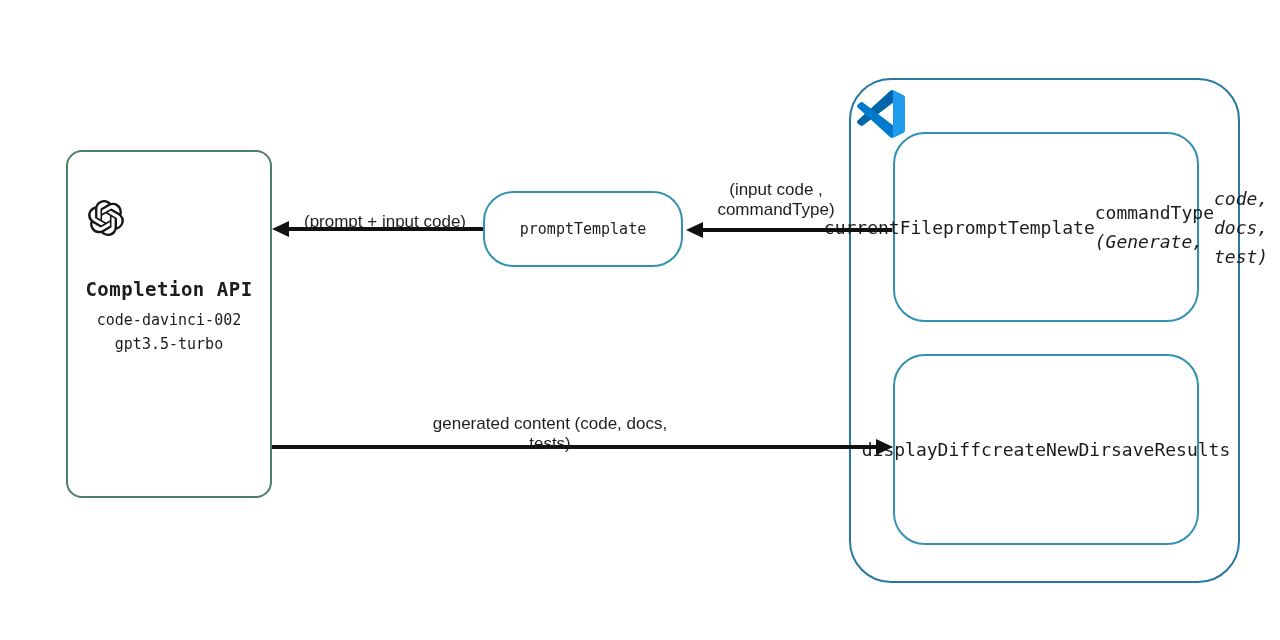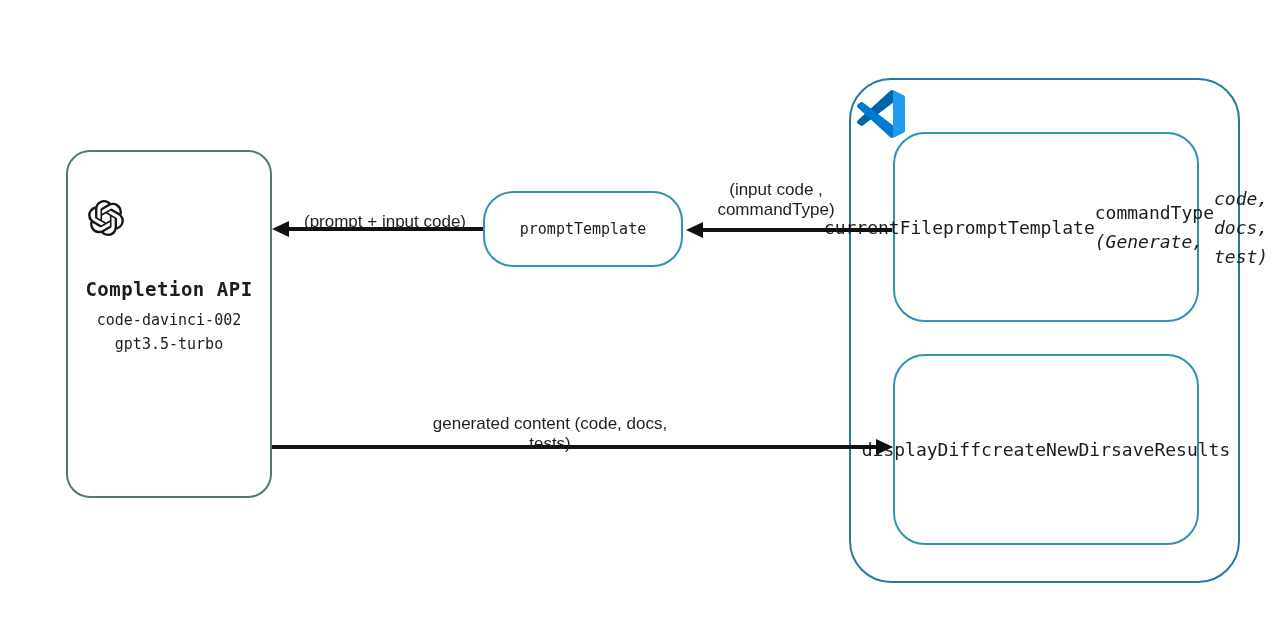--- a/index.html
+++ b/index.html
@@ -4,21 +4,21 @@
 <style>
   * { margin:0; padding:0; box-sizing:border-box; }
   html,body { width:1280px; height:640px; background:#ffffff; overflow:hidden;
               font-family:"Liberation Sans", sans-serif; }
   .canvas { position:relative; width:1280px; height:640px; background:#ffffff; }
 
   .box { position:absolute; background:#ffffff; border:2px solid #3391b4; }
 
   
   .openai-box { left:66px; top:150px; width:206px; height:348px;
-                border-color:#4e7f66; border-radius:24px; }
+                border-color:#4e7f66; border-radius:16px; }
   .openai-logo { position:absolute; left:20px; top:48px; width:36px; height:36px; color:#161616; }
   .openai-logo svg { width:100%; height:100%; }
   .openai-text { position:absolute; left:0; top:126px; width:100%; text-align:center;
                  font-family:"DejaVu Sans Mono", monospace; color:#1c1c1c; }
   .box-title { font-size:19px; font-weight:bold; letter-spacing:0.5px; margin-bottom:8px; }
   .model-line { font-size:15px; line-height:24px; }
 
   
   .prompt-box { left:483px; top:191px; width:200px; height:76px; border-radius:30px;
                 display:flex; align-items:center; justify-content:center;

